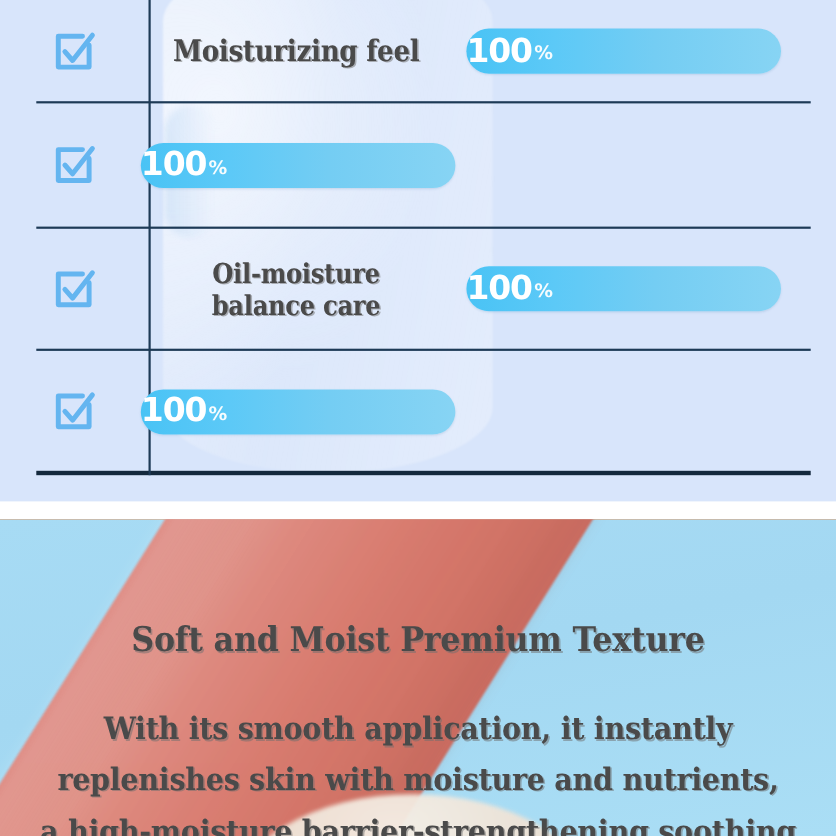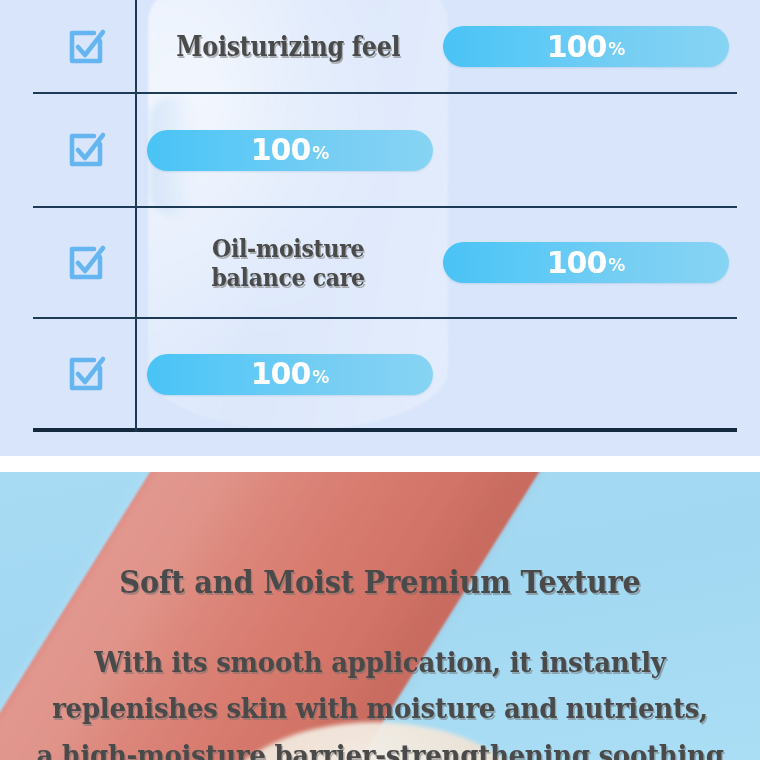--- a/index.html
+++ b/index.html
@@ -47,21 +47,21 @@
     width: 46px;
     height: 120px;
     border-radius: 24px;
     background: linear-gradient(90deg, rgba(160,200,240,0.30), rgba(255,255,255,0.05));
     filter: blur(3px);
     pointer-events: none;
   }
 
   .table {
     position: absolute;
-    left: 35px;
+    left: 16px;
     top: 0;
     width: 704px;
     height: 433px;
   }
   .row {
     position: absolute;
     left: 0;
     width: 704px;
     display: flex;
     align-items: center;
@@ -139,21 +139,20 @@
 
   
   .pill {
     position: relative;
     width: 286px;
     height: 41px;
     border-radius: 21px;
     background: linear-gradient(90deg, #49c3f5 0%, #5cc9f7 28%, #74cdf3 60%, #87d4f4 100%);
     display: flex;
     align-items: center;
-    justify-content: center;
     box-shadow: 0 1px 2px rgba(60,120,170,0.18);
   }
   .pill-value {
     color: #ffffff;
     font-family: "DejaVu Sans", "Liberation Sans", sans-serif;
     font-weight: bold;
     font-size: 30px;
     letter-spacing: -1px;
     line-height: 1;
   }

